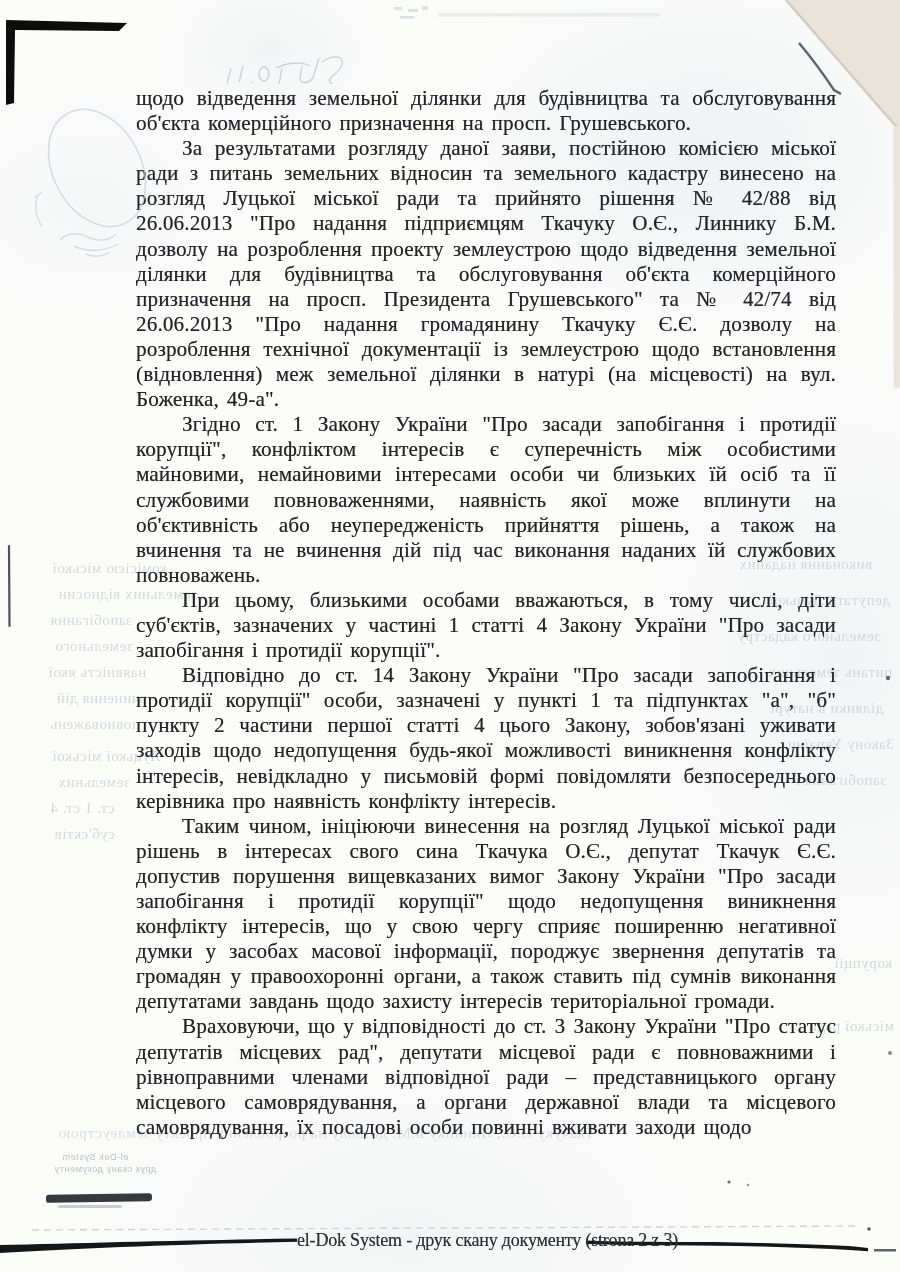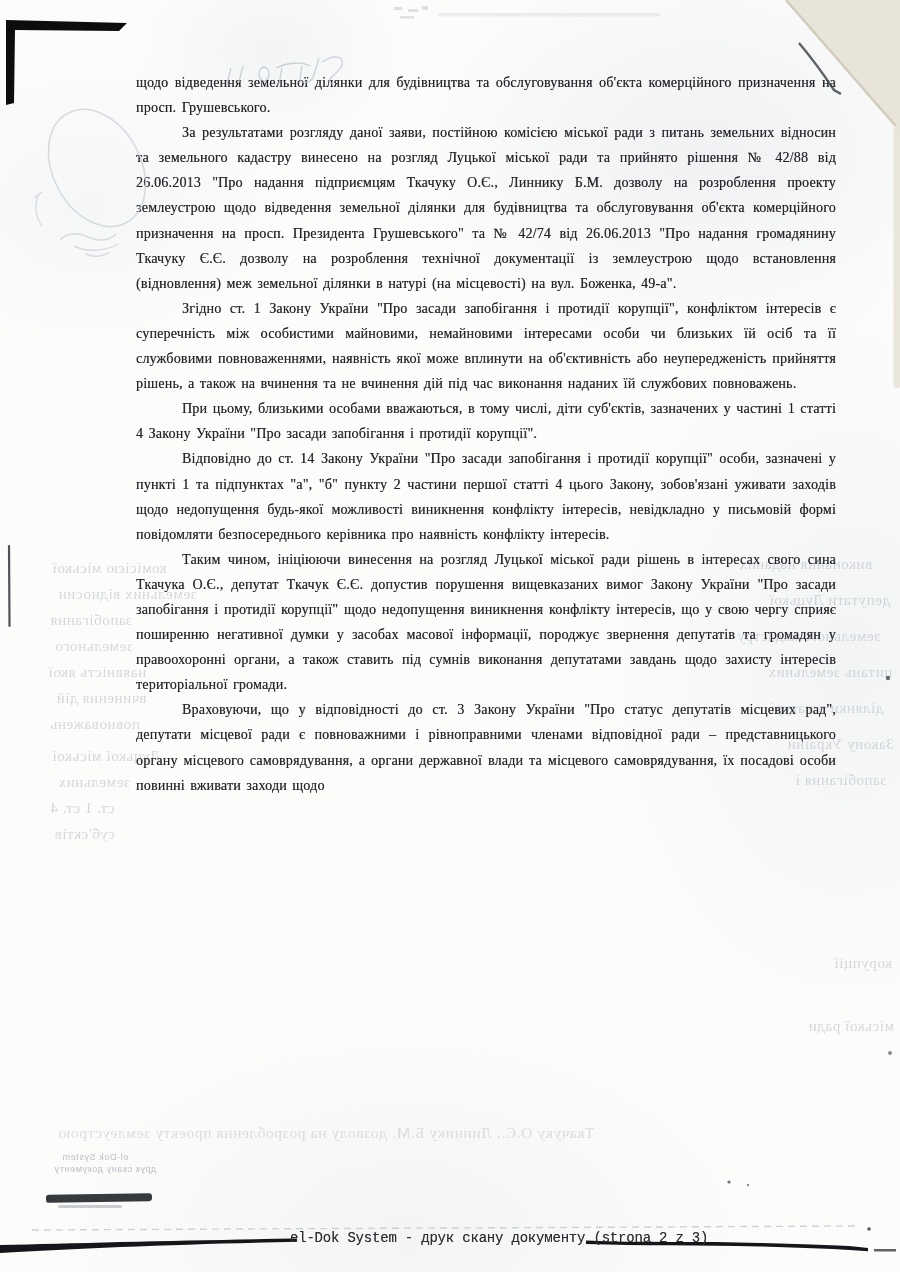--- a/index.html
+++ b/index.html
@@ -14,44 +14,44 @@
     background:
       radial-gradient(420px 300px at 78% 12%, rgba(208,214,221,.28), transparent 70%),
       radial-gradient(360px 520px at 94% 52%, rgba(206,212,219,.20), transparent 72%),
       radial-gradient(300px 220px at 10% 16%, rgba(212,218,224,.16), transparent 70%),
       radial-gradient(520px 300px at 45% 97%, rgba(208,214,219,.20), transparent 72%),
       radial-gradient(200px 140px at 30% 4%, rgba(210,216,222,.22), transparent 70%);
   }
   .page{position:absolute;inset:0;}
 
   .main-text{
-    position:absolute;left:136px;top:70px;width:700px;
-    font-size:14px;line-height:25.1px;color:#232327;
+    position:absolute;left:136px;top:86px;width:700px;
+    font-size:21px;line-height:25.1px;color:#232327;
     text-align:justify;hyphens:none;
     word-spacing:0.12em;letter-spacing:0.2px;
     text-shadow:0.3px 0.3px 0.5px rgba(35,35,42,.55);
   }
   .main-text p{margin:0;text-indent:46px;}
   .main-text p.no-indent{text-indent:0;}
 
   
   .bt{
     position:absolute;white-space:nowrap;
     font-family:"Liberation Serif", serif;font-size:15px;
     color:#b3bac3;opacity:.55;filter:blur(.5px);
     transform:scaleX(-1);letter-spacing:.6px;display:inline-block;
   }
   .bt-big{font-size:15.5px;color:#b9bfc7;opacity:.5;}
   .bt-tiny{font-size:9px;font-family:"Liberation Sans", sans-serif;color:#a9b0b8;opacity:.8;filter:blur(.4px);}
 
   .artifacts{position:absolute;inset:0;pointer-events:none;}
 
   .footer-text{
-    position:absolute;left:290px;top:1230px;
-    font-family:Liberation Mono, monospace;font-size:14px;
+    position:absolute;left:297px;top:1230px;
+    font-family:Liberation Serif, serif;font-size:18px;
     letter-spacing:-0.2px;color:#2c2e31;white-space:nowrap;
     text-shadow:0 0 .4px rgba(44,46,49,.6);
   }
 </style>
 </head>
 <body>
 
 <div class="page">
 
   <div>

